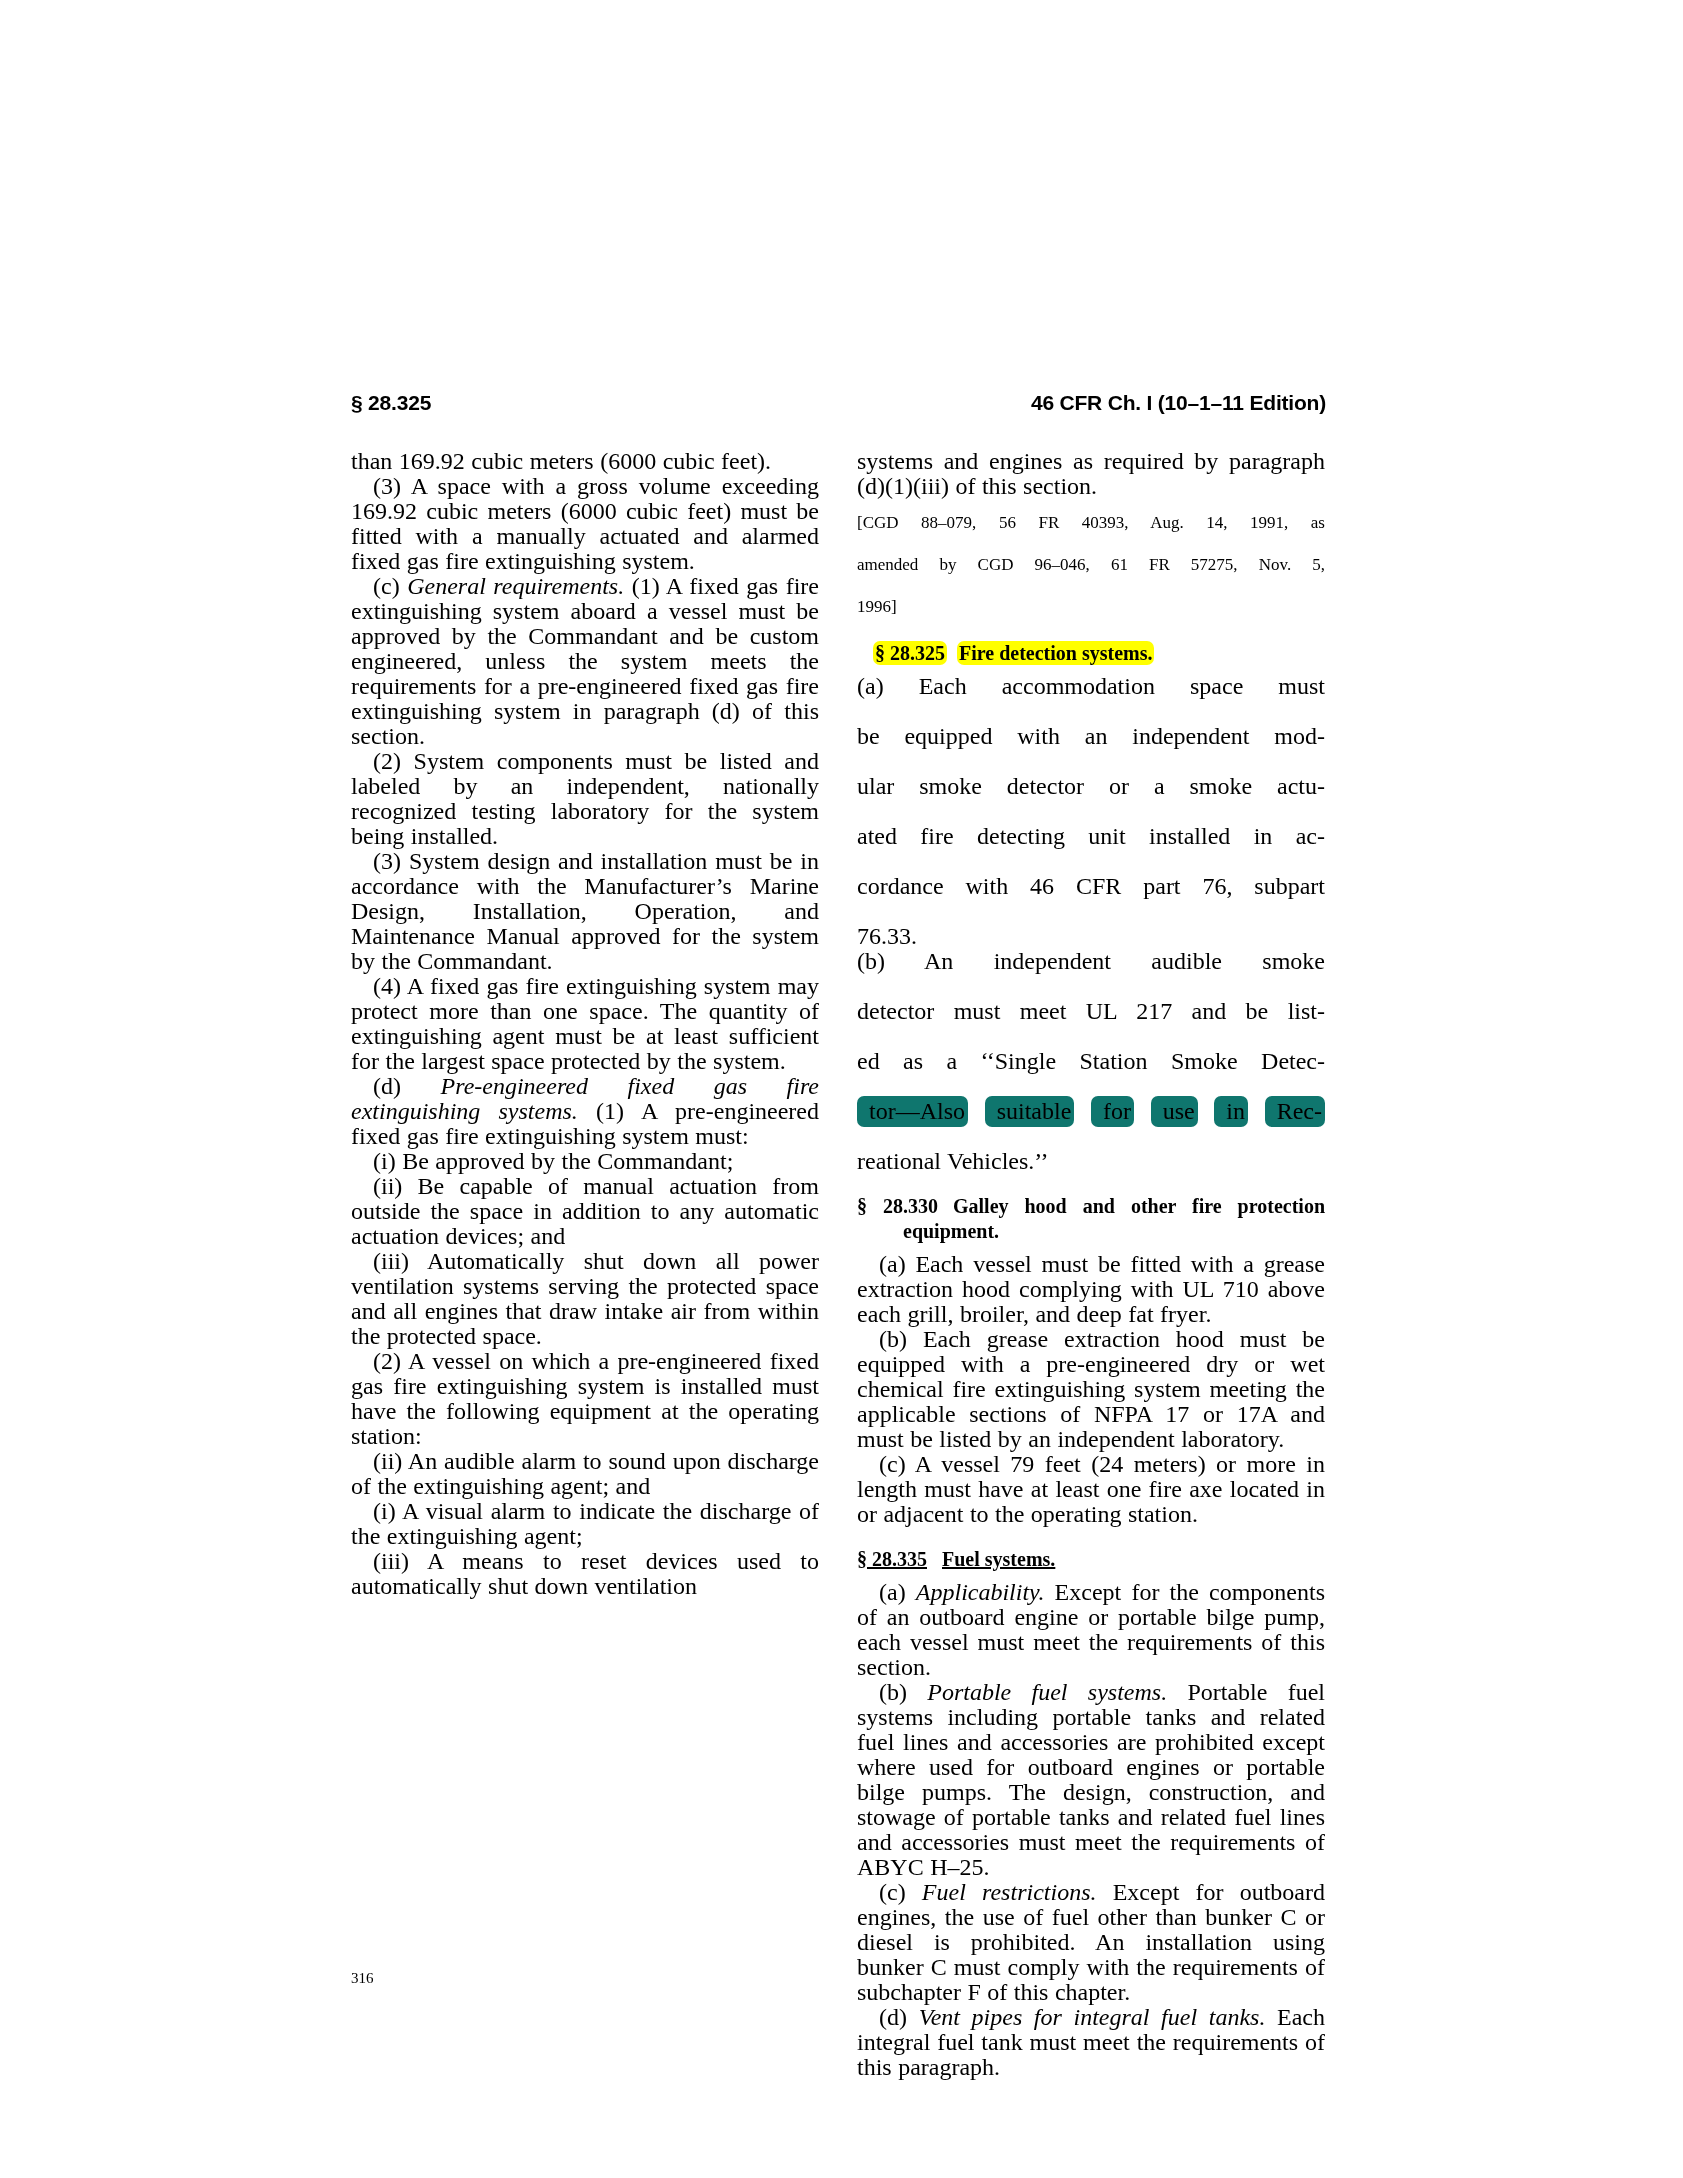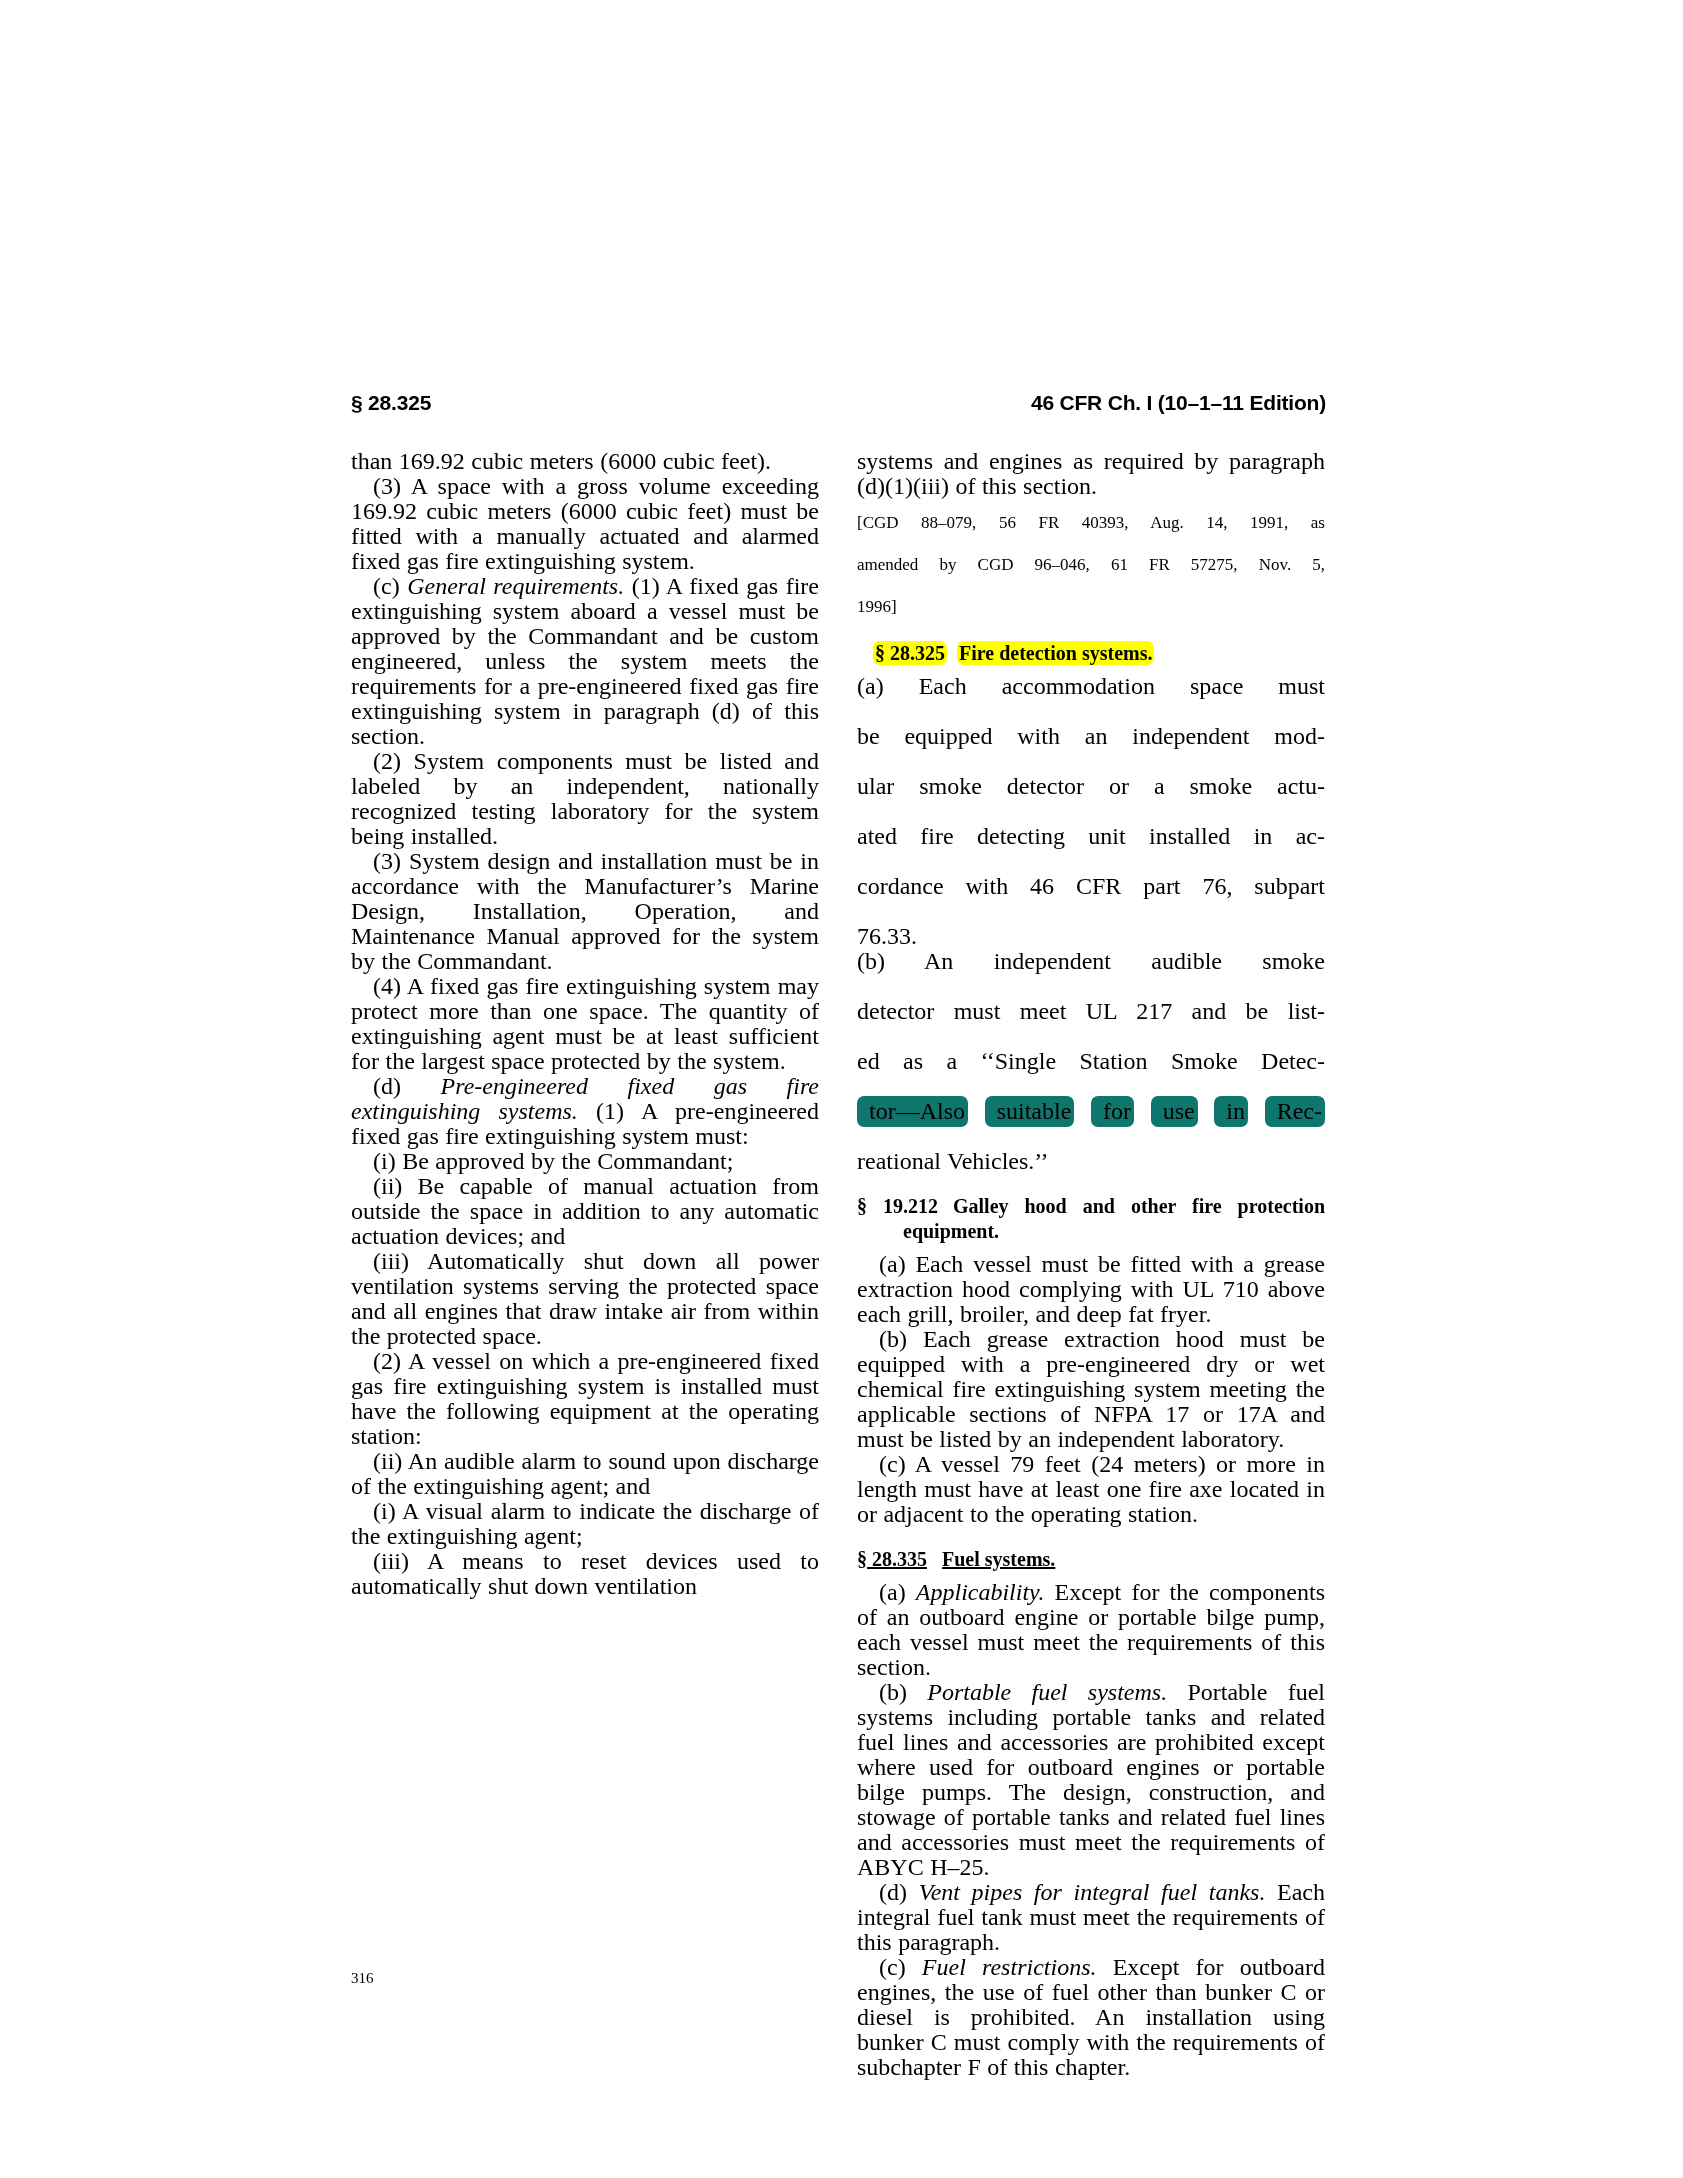--- a/index.html
+++ b/index.html
@@ -215,40 +215,40 @@
 
       <p class="ind" style="text-indent:0;">
         <span class="jline"><span class="hlblock"><span class="bg">(b) An independent audible smoke</span></span></span>
           <span class="jline"><span class="hlblock"><span class="bg">detector must meet UL 217 and be list-</span></span></span>
           <span class="jline"><span class="hlblock"><span class="bg">ed as a ‘‘Single Station Smoke Detec-</span></span></span>
           <span class="jline"><span class="wordgap">tor—Also</span> <span class="wordgap">suitable</span> <span class="wordgap">for</span> <span class="wordgap">use</span> <span class="wordgap">in</span> <span class="wordgap">Rec-</span></span>
           <span class="jline nostretch"><span class="hlblock"><span class="bg">reational Vehicles.’’</span></span></span>
       </p>
 
       <div class="secthead" style="padding-left:46px; text-indent:-46px;">
-        <span class="num">§ 19.212</span><span>Galley hood and other fire protection equipment.</span>
+        <span class="num">§ 28.330</span><span>Galley hood and other fire protection equipment.</span>
       </div>
 
       <p class="ind">(a) Each vessel must be fitted with a grease extraction hood complying with UL 710 above each grill, broiler, and deep fat fryer.</p>
 
       <p class="ind">(b) Each grease extraction hood must be equipped with a pre-engineered dry or wet chemical fire extinguishing system meeting the applicable sections of NFPA 17 or 17A and must be listed by an independent laboratory.</p>
 
       <p class="ind">(c) A vessel 79 feet (24 meters) or more in length must have at least one fire axe located in or adjacent to the operating station.</p>
 
       <div class="secthead noflow" style="padding-left:0; text-indent:0;text-decoration:underline;">
         <span class="num">§ 28.335</span><span>Fuel systems.</span>
       </div>
 
       <p class="ind"><span>(a) </span><i>Applicability.</i><span> Except for the components of an outboard engine or portable bilge pump, each vessel must meet the requirements of this section.</span></p>
 
       <p class="ind"><span>(b) </span><i>Portable fuel systems.</i><span> Portable fuel systems including portable tanks and related fuel lines and accessories are prohibited except where used for outboard engines or portable bilge pumps. The design, construction, and stowage of portable tanks and related fuel lines and accessories must meet the requirements of ABYC H–25.</span></p>
 
+      <p class="ind"><span>(c) </span><i>Fuel restrictions.</i><span> Except for outboard engines, the use of fuel other than bunker C or diesel is prohibited. An installation using bunker C must comply with the requirements of subchapter F of this chapter.</span></p>
+
       <p class="ind"><span>(d) </span><i>Vent pipes for integral fuel tanks.</i><span> Each integral fuel tank must meet the requirements of this paragraph.</span></p>
-
-      <p class="ind"><span>(c) </span><i>Fuel restrictions.</i><span> Except for outboard engines, the use of fuel other than bunker C or diesel is prohibited. An installation using bunker C must comply with the requirements of subchapter F of this chapter.</span></p>
 
     </div>
   </div>
 
   <div class="folio">316</div>
 
 </div>
 
 
 </body></html>

